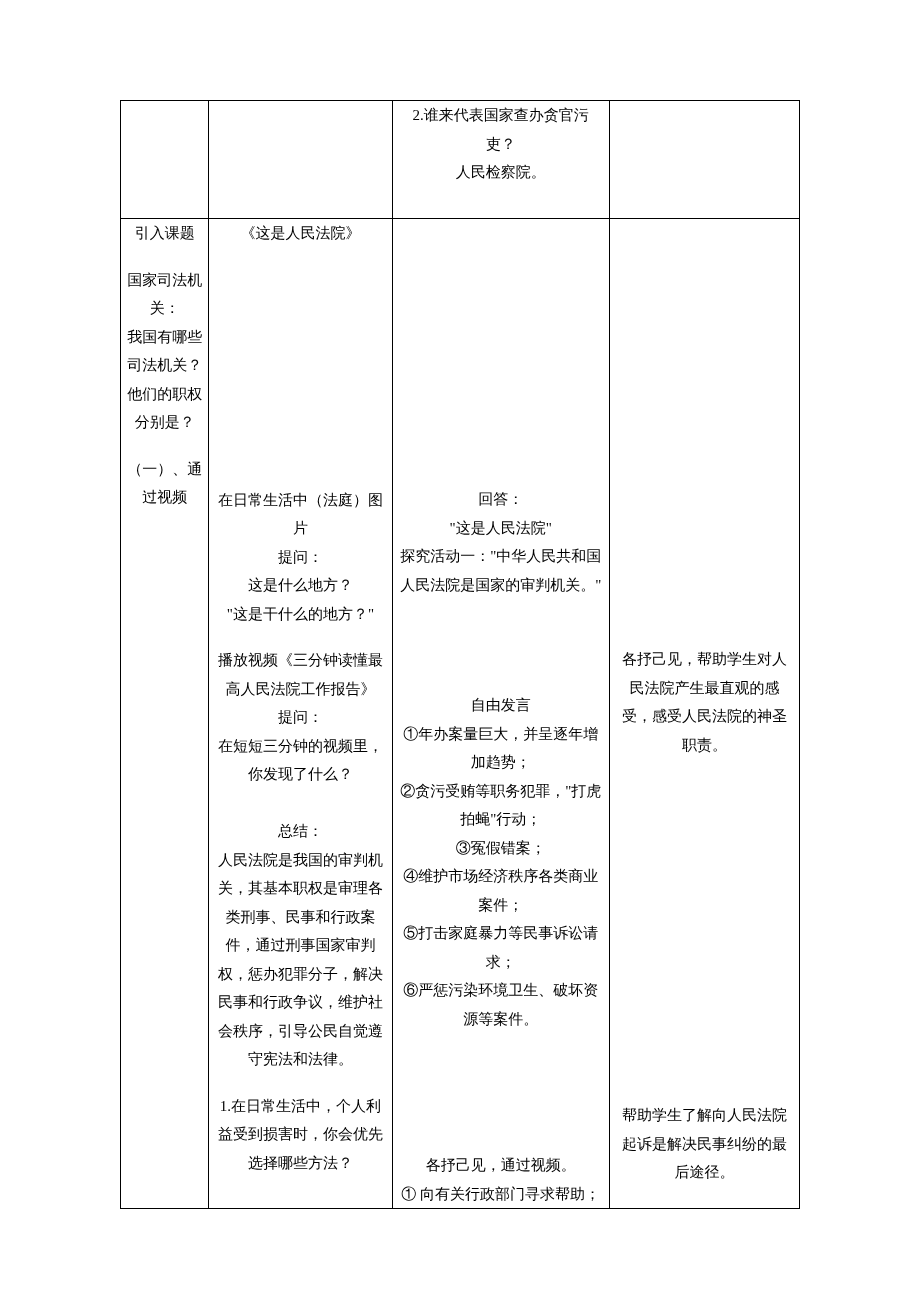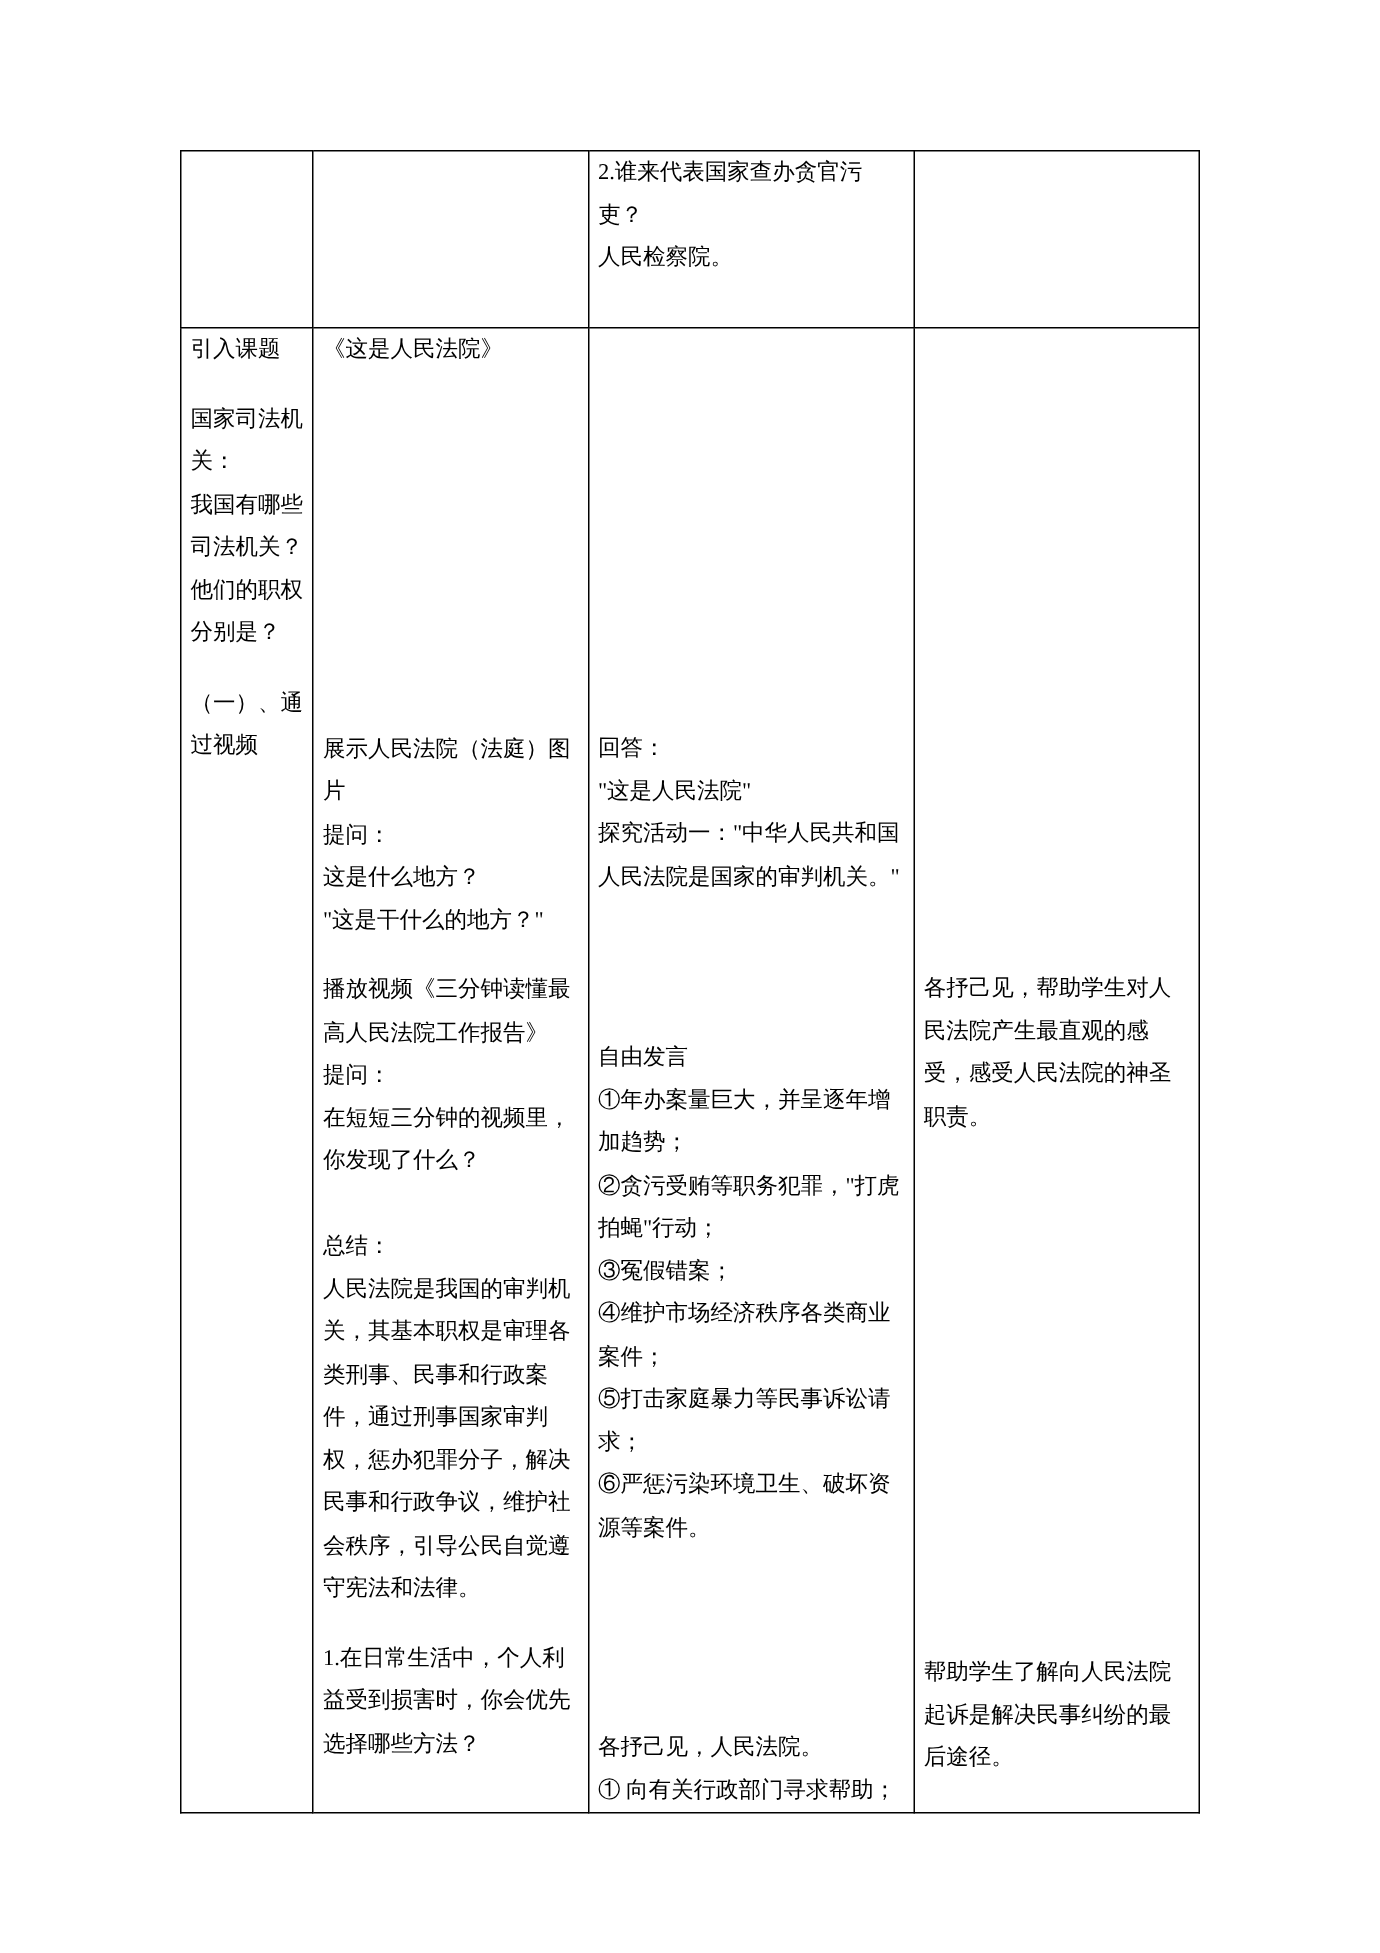--- a/index.html
+++ b/index.html
@@ -18,20 +18,21 @@
     }
     table {
       border-collapse: collapse;
       width: 100%;
       table-layout: fixed;
     }
     td {
       border: 1px solid #000;
       vertical-align: top;
       padding: 0 6px;
+      text-align: center;
     }
     col.c1 { width: 13%; }
     col.c2 { width: 27%; }
     col.c3 { width: 32%; }
     col.c4 { width: 28%; }
     .block {
       margin-bottom: 18px;
     }
     .block:last-child {
       margin-bottom: 0;
@@ -65,21 +66,21 @@
     <td>
       <div class="block pre">引入课题</div>
       <div class="block pre">国家司法机关：
 我国有哪些司法机关？他们的职权分别是？</div>
       <div class="block pre">（一）、通过视频</div>
     </td>
     <td>
       <div class="block pre">《这是人民法院》</div>
       <div class="block" style="height:54px"></div>
       <div class="block" style="height:130px"></div>
-      <div class="block pre">展示人民法院（法庭）图片
+      <div class="block pre">在日常生活中（法庭）图片
 提问：
 这是什么地方？
 "这是干什么的地方？"</div>
       <div class="block pre">播放视频《三分钟读懂最高人民法院工作报告》
 提问：
 在短短三分钟的视频里，你发现了什么？
 
 总结：
 人民法院是我国的审判机关，其基本职权是审理各类刑事、民事和行政案件，通过刑事国家审判权，惩办犯罪分子，解决民事和行政争议，维护社会秩序，引导公民自觉遵守宪法和法律。</div>
       <div class="block pre">1.在日常生活中，个人利益受到损害时，你会优先选择哪些方法？</div>
@@ -93,21 +94,21 @@
 探究活动一："中华人民共和国人民法院是国家的审判机关。"</div>
       <div class="block" style="height:56px"></div>
       <div class="block pre">自由发言
 ①年办案量巨大，并呈逐年增加趋势；
 ②贪污受贿等职务犯罪，"打虎拍蝇"行动；
 ③冤假错案；
 ④维护市场经济秩序各类商业案件；
 ⑤打击家庭暴力等民事诉讼请求；
 ⑥严惩污染环境卫生、破坏资源等案件。</div>
       <div class="block" style="height:82px"></div>
-      <div class="block pre">各抒己见，人民法院。
+      <div class="block pre">各抒己见，通过视频。
 ① 向有关行政部门寻求帮助；</div>
     </td>
     <td>
       <div class="block" style="height:28px"></div>
       <div class="block" style="height:54px"></div>
       <div class="block" style="height:130px"></div>
       <div class="block" style="height:142px"></div>
       <div class="block pre">各抒己见，帮助学生对人民法院产生最直观的感受，感受人民法院的神圣职责。</div>
       <div class="block" style="height:306px"></div>
       <div class="block pre">帮助学生了解向人民法院起诉是解决民事纠纷的最后途径。</div>

